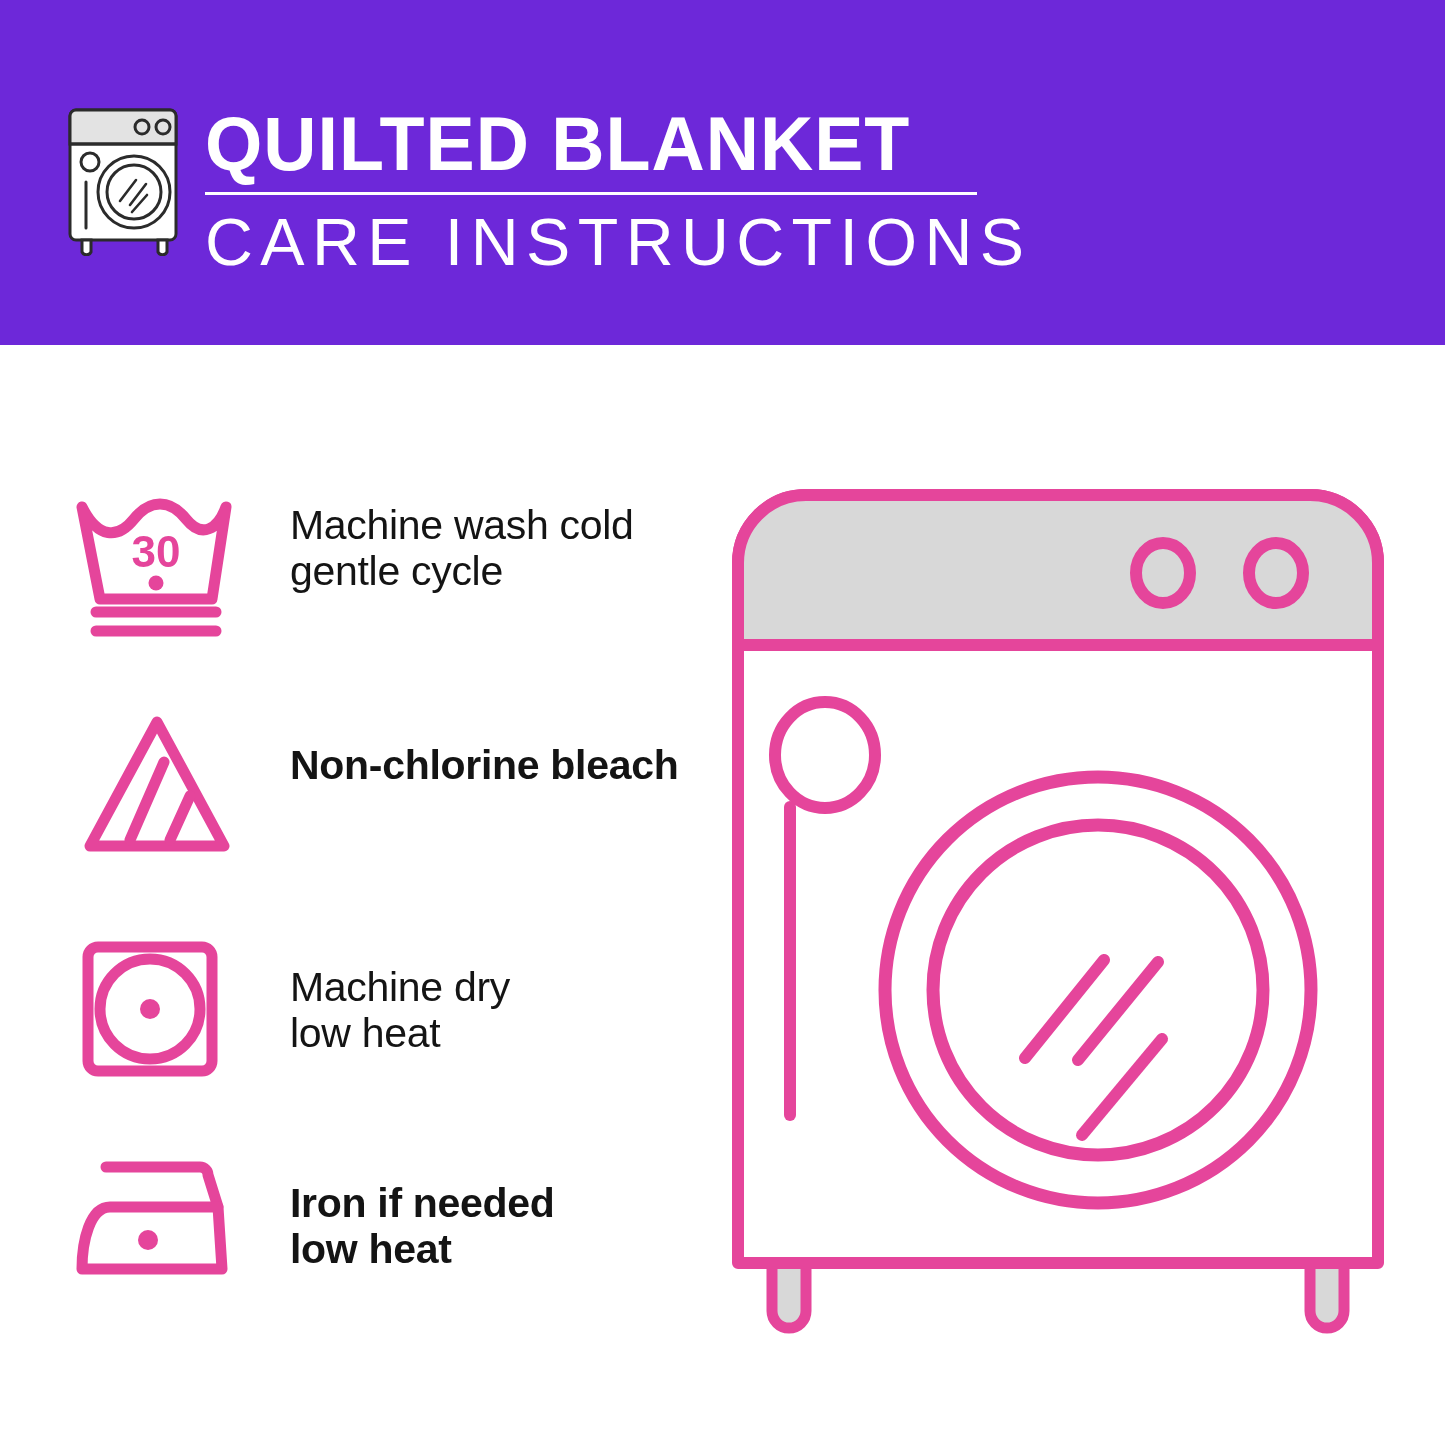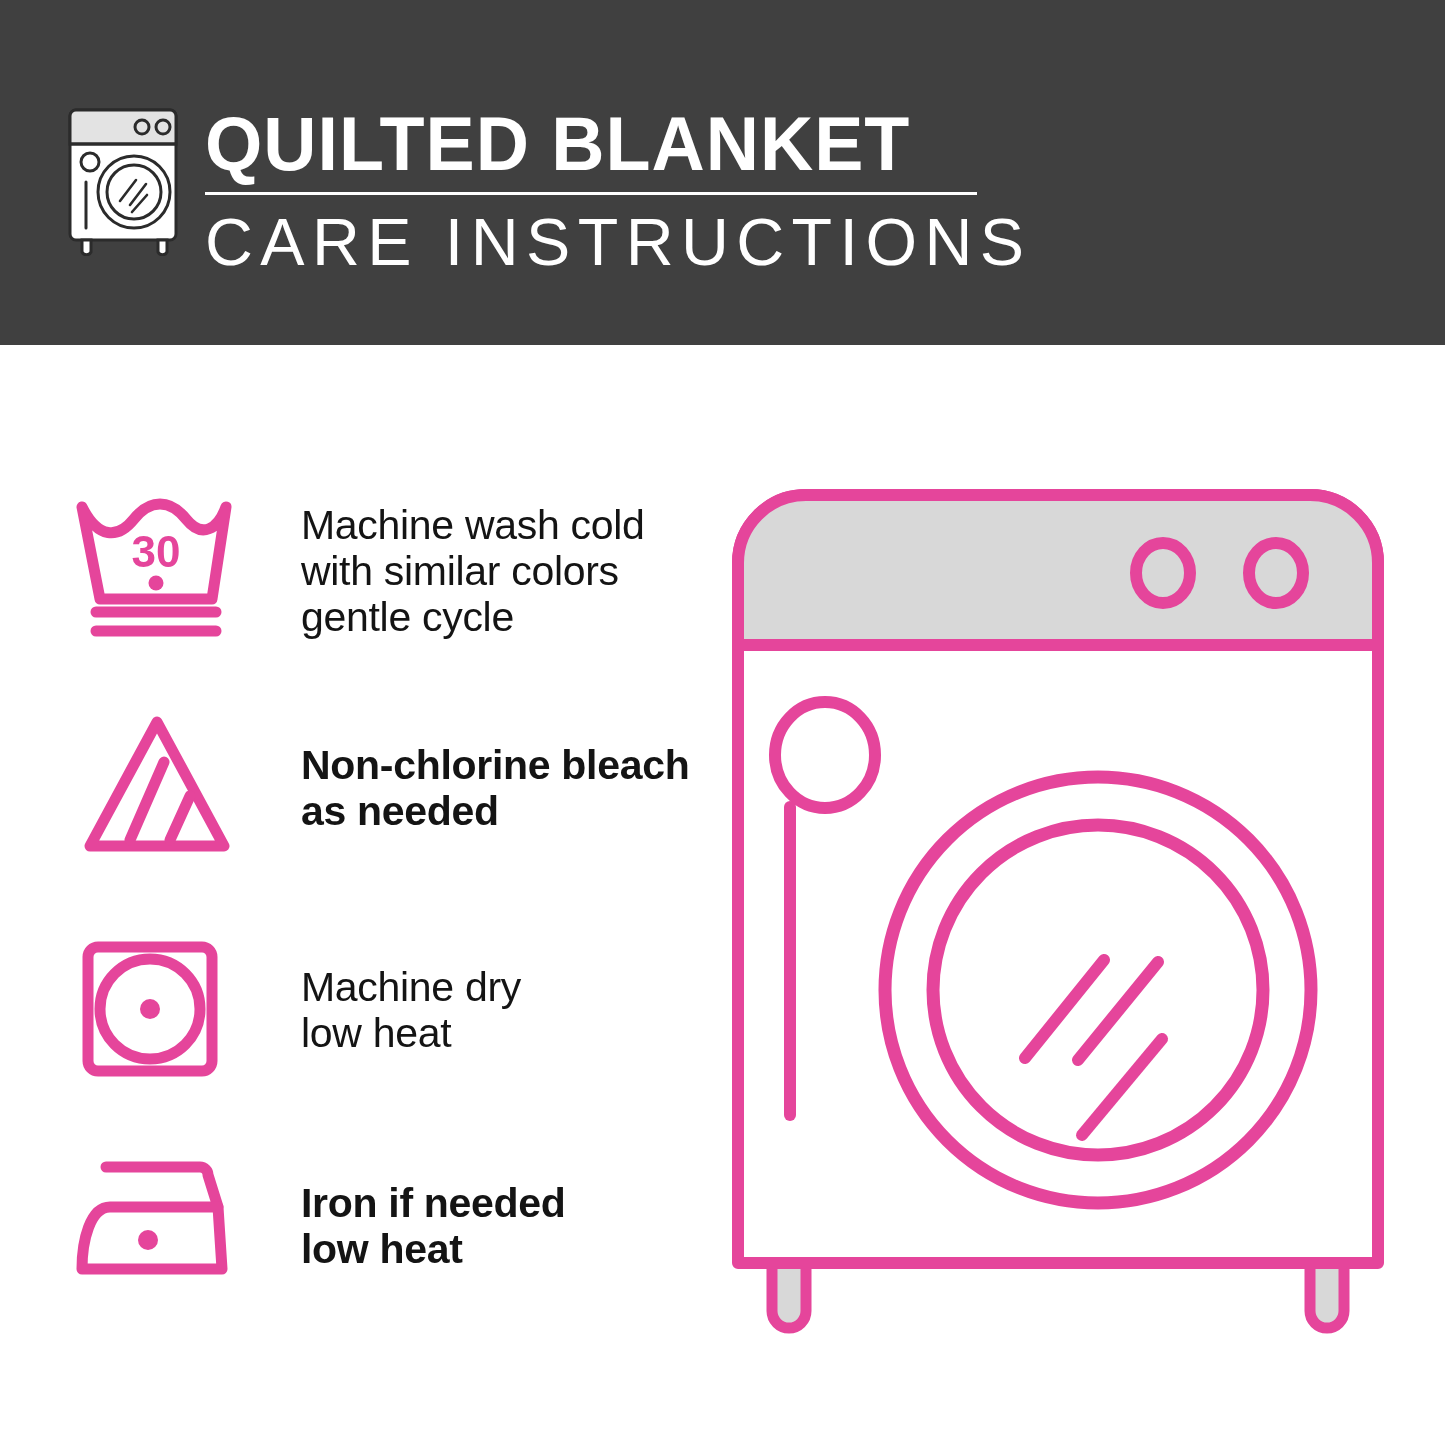--- a/index.html
+++ b/index.html
@@ -18,21 +18,21 @@
     overflow: hidden;
   }
 
   
   #header {
     position: absolute;
     left: 0;
     top: 0;
     width: 1445px;
     height: 345px;
-    background: #404040;
+    background: #6d28d9;
   }
   #header-logo {
     position: absolute;
     left: 62px;
     top: 104px;
     width: 130px;
     height: 152px;
   }
   #header-title-block {
     position: absolute;
@@ -95,21 +95,20 @@
     left: 290px;
     font-size: 41px;
     line-height: 41px;
     color: #141414;
     letter-spacing: -0.3px;
     font-weight: 400;
   }
   .care-text .line {
     display: block;
     margin-bottom: 5px;
-    margin-left: 11px;
   }
 
   #row-wash   { top: 150px; }
   #row-bleach { top: 365px; }
   #row-dry    { top: 590px; }
   #row-iron   { top: 800px; }
 
   #text-wash   { top: 10px; }
   #text-bleach { top: 35px; font-weight: bold; }
   #text-dry    { top: 32px; }
@@ -178,38 +177,36 @@
           <line x1="24" y1="117" x2="144" y2="117" stroke="#E5459B" stroke-width="11" stroke-linecap="round"></line>
           <line x1="24" y1="136" x2="144" y2="136" stroke="#E5459B" stroke-width="11" stroke-linecap="round"></line>
 
           <text x="84" y="72" text-anchor="middle" font-family="Liberation Sans, sans-serif" font-size="44" font-weight="bold" fill="#E5459B">30</text>
 
           <circle cx="84" cy="88" r="7.5" fill="#E5459B"></circle>
         </svg>
       </div>
       <div class="care-text" id="text-wash">
         <span class="line">Machine wash cold</span>
-        <span class="line">with similar colors</span>
         <span class="line">gentle cycle</span>
       </div>
     </div>
 
     <div class="care-row" id="row-bleach">
       <div class="icon-slot">
         <svg viewBox="0 0 170 150" width="170" height="150" xmlns="http://www.w3.org/2000/svg">
 
           <path d="M85 12 L152 136 L18 136 Z" fill="none" stroke="#E5459B" stroke-width="11" stroke-linejoin="round"></path>
 
           <line x1="92" y1="52" x2="58" y2="130" stroke="#E5459B" stroke-width="11" stroke-linecap="round"></line>
           <line x1="118" y1="86" x2="98" y2="130" stroke="#E5459B" stroke-width="11" stroke-linecap="round"></line>
         </svg>
       </div>
       <div class="care-text" id="text-bleach">
         <span class="line">Non-chlorine bleach</span>
-        <span class="line">as needed</span>
       </div>
     </div>
 
     <div class="care-row" id="row-dry">
       <div class="icon-slot">
         <svg viewBox="0 0 170 150" width="170" height="150" xmlns="http://www.w3.org/2000/svg">
           <rect x="16" y="12" width="124" height="124" rx="10" ry="10" fill="none" stroke="#E5459B" stroke-width="11"></rect>
           <circle cx="78" cy="74" r="50" fill="none" stroke="#E5459B" stroke-width="11"></circle>
           <circle cx="78" cy="74" r="10" fill="#E5459B"></circle>
         </svg>

